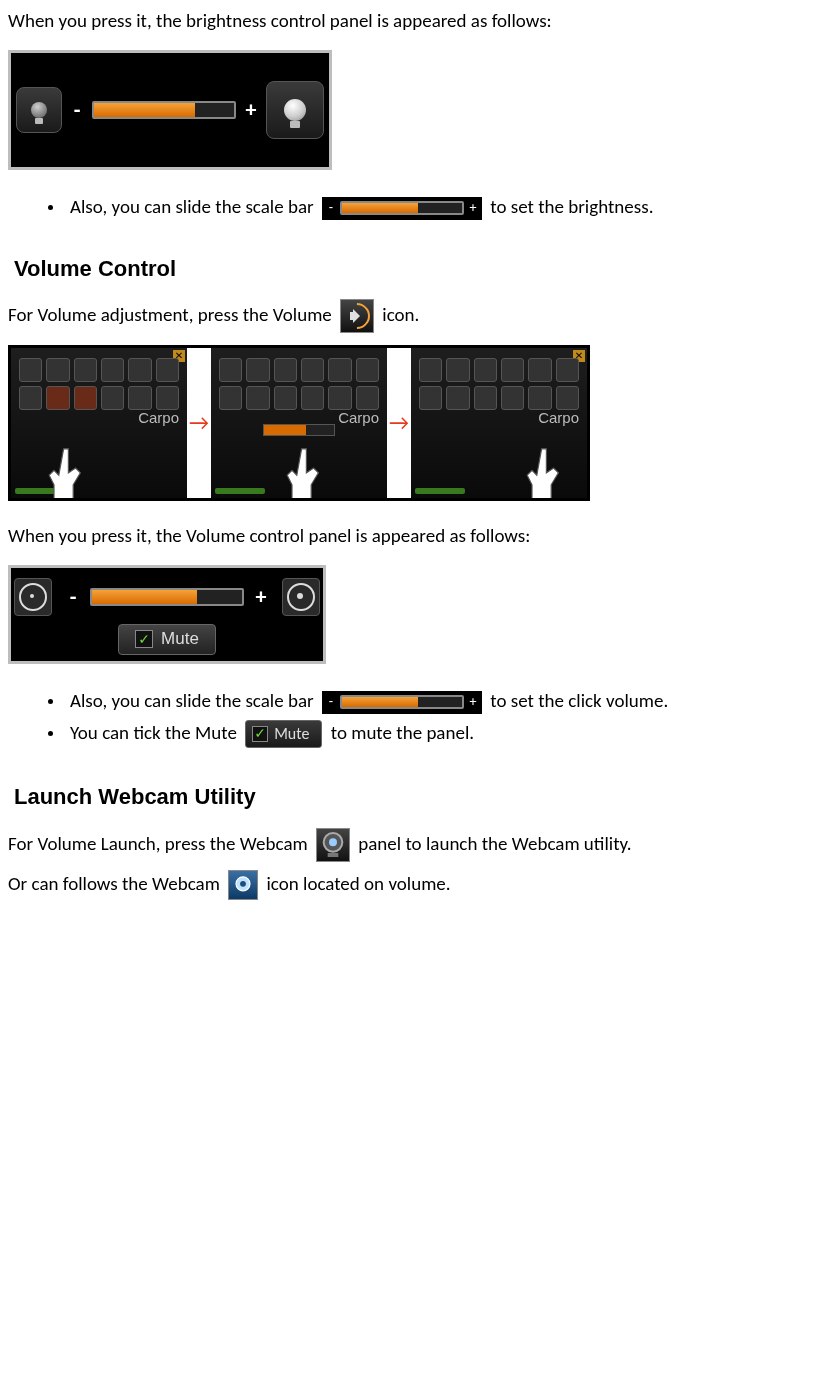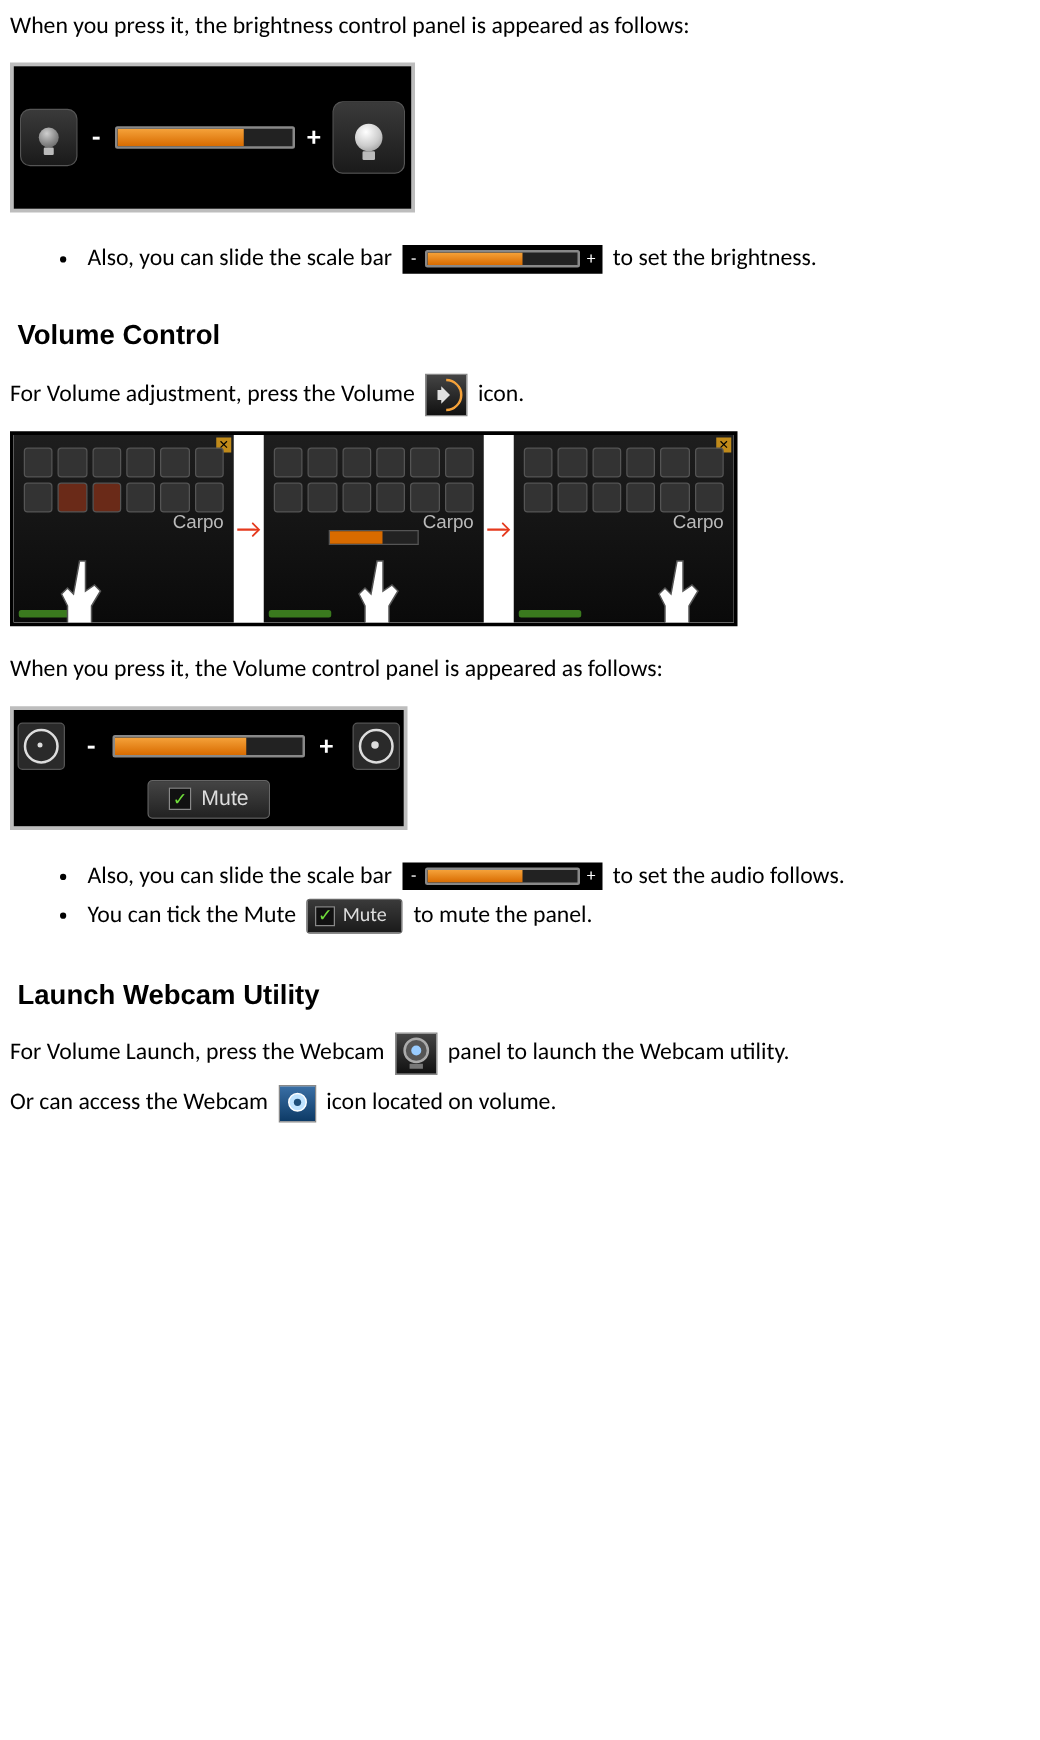--- a/index.html
+++ b/index.html
@@ -484,21 +484,21 @@
 <ul class="doc-list">
   <li>
     <span>Also, you can slide the scale bar</span>
     <span class="inline inline-scale">
       <span class="pm">-</span>
       <span class="scale-bar">
           <span class="fill" style="width:63%"></span>
         </span>
       <span class="pm">+</span>
     </span>
-    <span>to set the audio follows.</span>
+    <span>to set the click volume.</span>
   </li>
   <li>
     <span>You can tick the </span><span class="bold">Mute</span>
     <span class="inline inline-mute">
       <span class="checkbox">
           <span class="tick">✓</span>
         </span>
       <span>Mute</span>
     </span>
     <span> to mute the panel.</span>
@@ -513,21 +513,21 @@
     <svg viewBox="0 0 24 24">
       <circle cx="12" cy="10" r="7" fill="#555" stroke="#aaa" stroke-width="1.5"></circle>
       <circle cx="12" cy="10" r="3" fill="#9cf"></circle>
       <rect x="8" y="18" width="8" height="3" fill="#777"></rect>
     </svg>
   </span>
   <span> panel to launch the Webcam utility.</span>
 </p>
 
 <p style="margin-top:2px">
-  <span>Or can access the </span><span class="bold">Webcam</span>
+  <span>Or can follows the </span><span class="bold">Webcam</span>
   <span class="inline app-icon small blue">
     <svg viewBox="0 0 24 24">
       <circle cx="12" cy="11" r="6" fill="#bfe3ff" stroke="#fff" stroke-width="1"></circle>
       <circle cx="12" cy="11" r="2.5" fill="#1d4e7a"></circle>
     </svg>
   </span>
   <span> icon located on volume.</span>
 </p>
 
 

